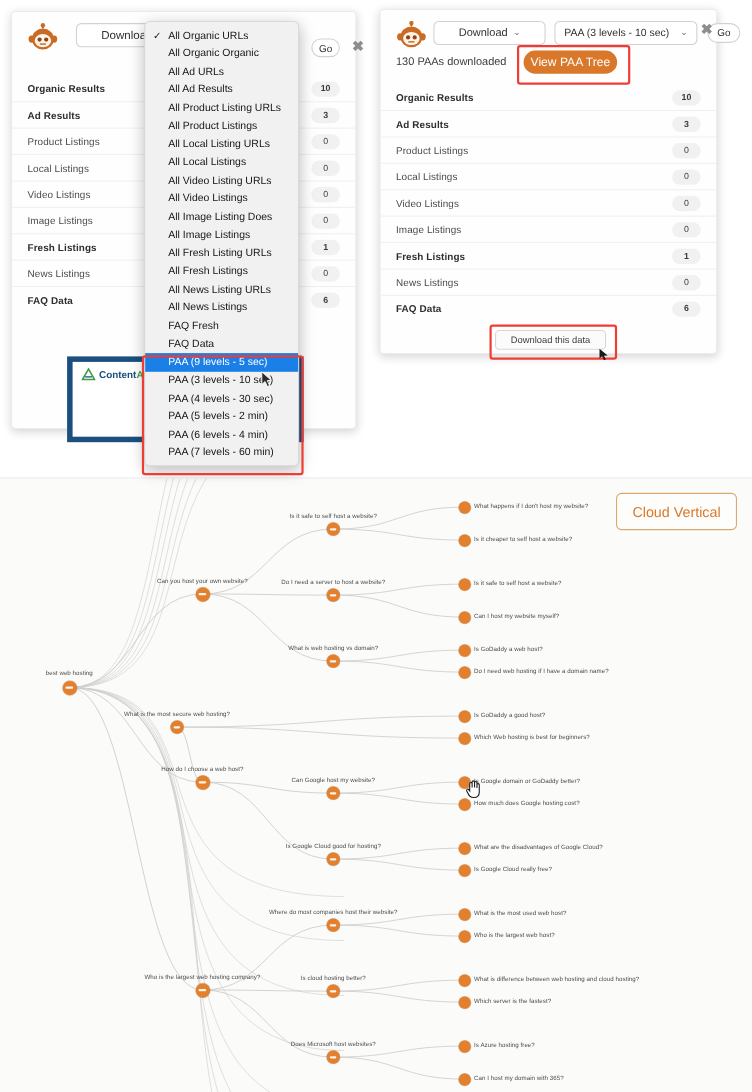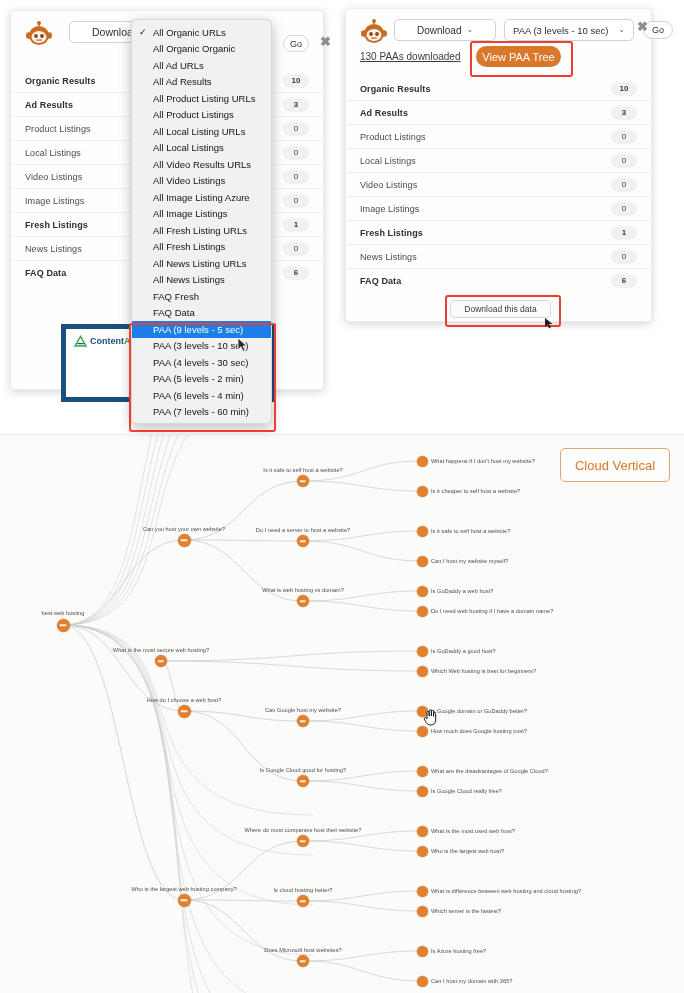--- a/index.html
+++ b/index.html
@@ -81,21 +81,20 @@
     position:absolute;left:8px;top:5px;display:flex;align-items:center;gap:3px;
   }
   #ca-logo .mark{width:13px;height:13px;}
   #ca-logo .txt{font-size:9px;font-weight:700;color:#1b4f7e;}
   #ca-logo .txt i{font-style:normal;color:#3a9e4a;}
 
   
   #paa-status{
     position:absolute;left:14px;top:42px;font-size:10px;color:#3c3c3c;
     white-space:nowrap;
-    text-decoration:underline;
   }
   #view-paa-tree{
     position:absolute;left:130px;top:37px;width:85px;height:21px;
     background:#d9782a;border:none;border-radius:11px;color:#fff;
     font-size:11px;display:flex;align-items:center;justify-content:center;
     cursor:pointer;white-space:nowrap;
   }
   #view-tree-hilite{
     position:absolute;left:124px;top:32px;width:99px;height:32px;
     border:2px solid #ef3d33;border-radius:3px;pointer-events:none;
@@ -243,27 +242,27 @@
       <div class="mi">
         <span>All Product Listings</span>
       </div>
       <div class="mi">
         <span>All Local Listing URLs</span>
       </div>
       <div class="mi">
         <span>All Local Listings</span>
       </div>
       <div class="mi">
-        <span>All Video Results URLs</span>
+        <span>All Video Listing URLs</span>
       </div>
       <div class="mi">
         <span>All Video Listings</span>
       </div>
       <div class="mi">
-        <span>All Image Listing Azure</span>
+        <span>All Image Listing Does</span>
       </div>
       <div class="mi">
         <span>All Image Listings</span>
       </div>
       <div class="mi">
         <span>All Fresh Listing URLs</span>
       </div>
       <div class="mi">
         <span>All Fresh Listings</span>
       </div>

